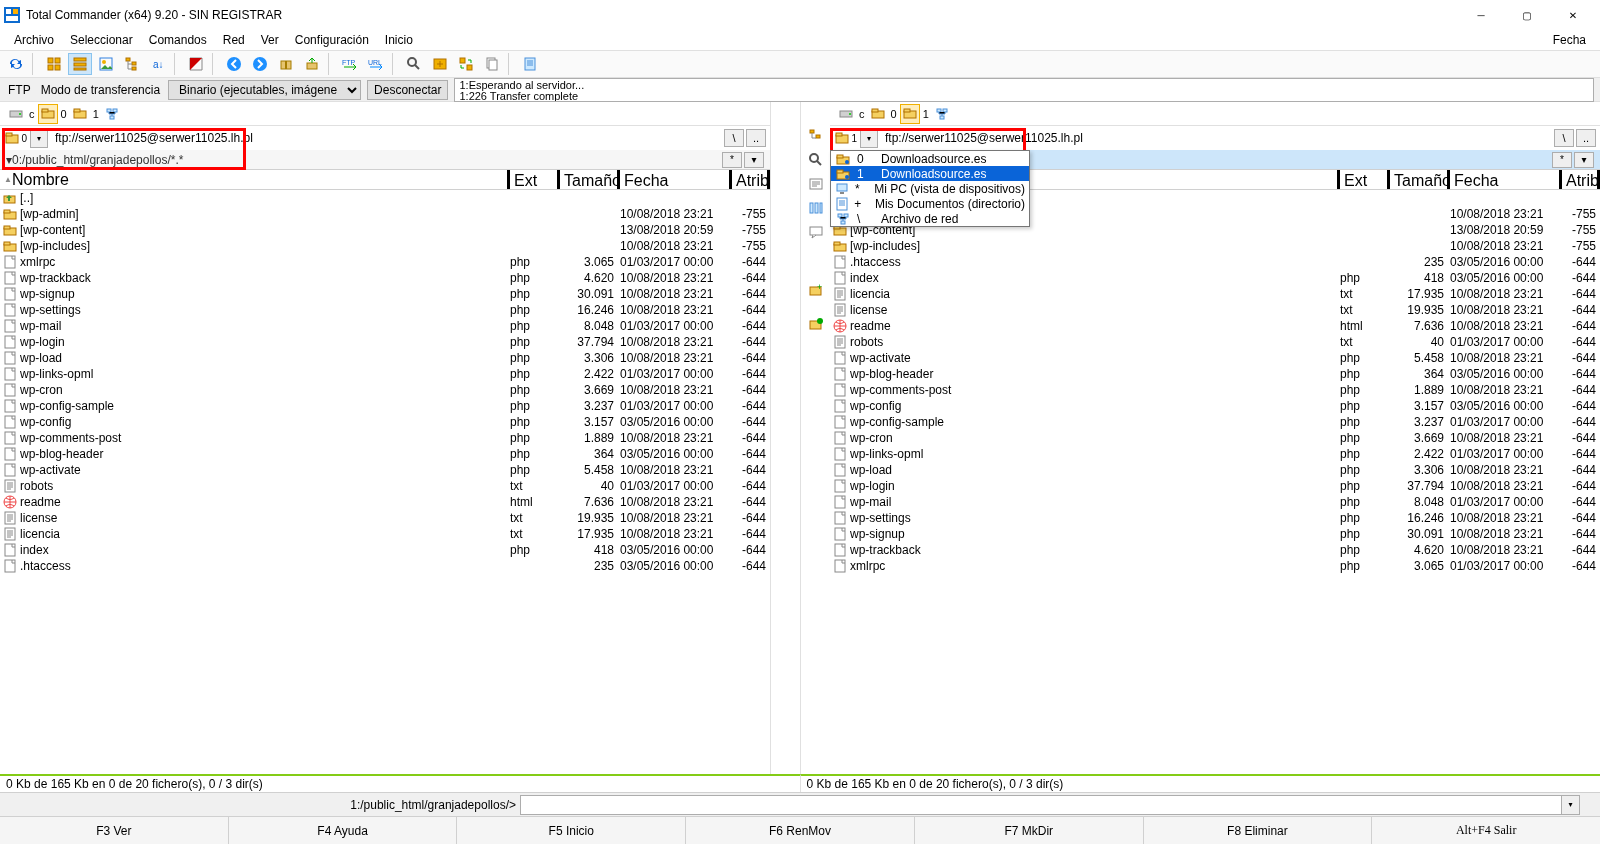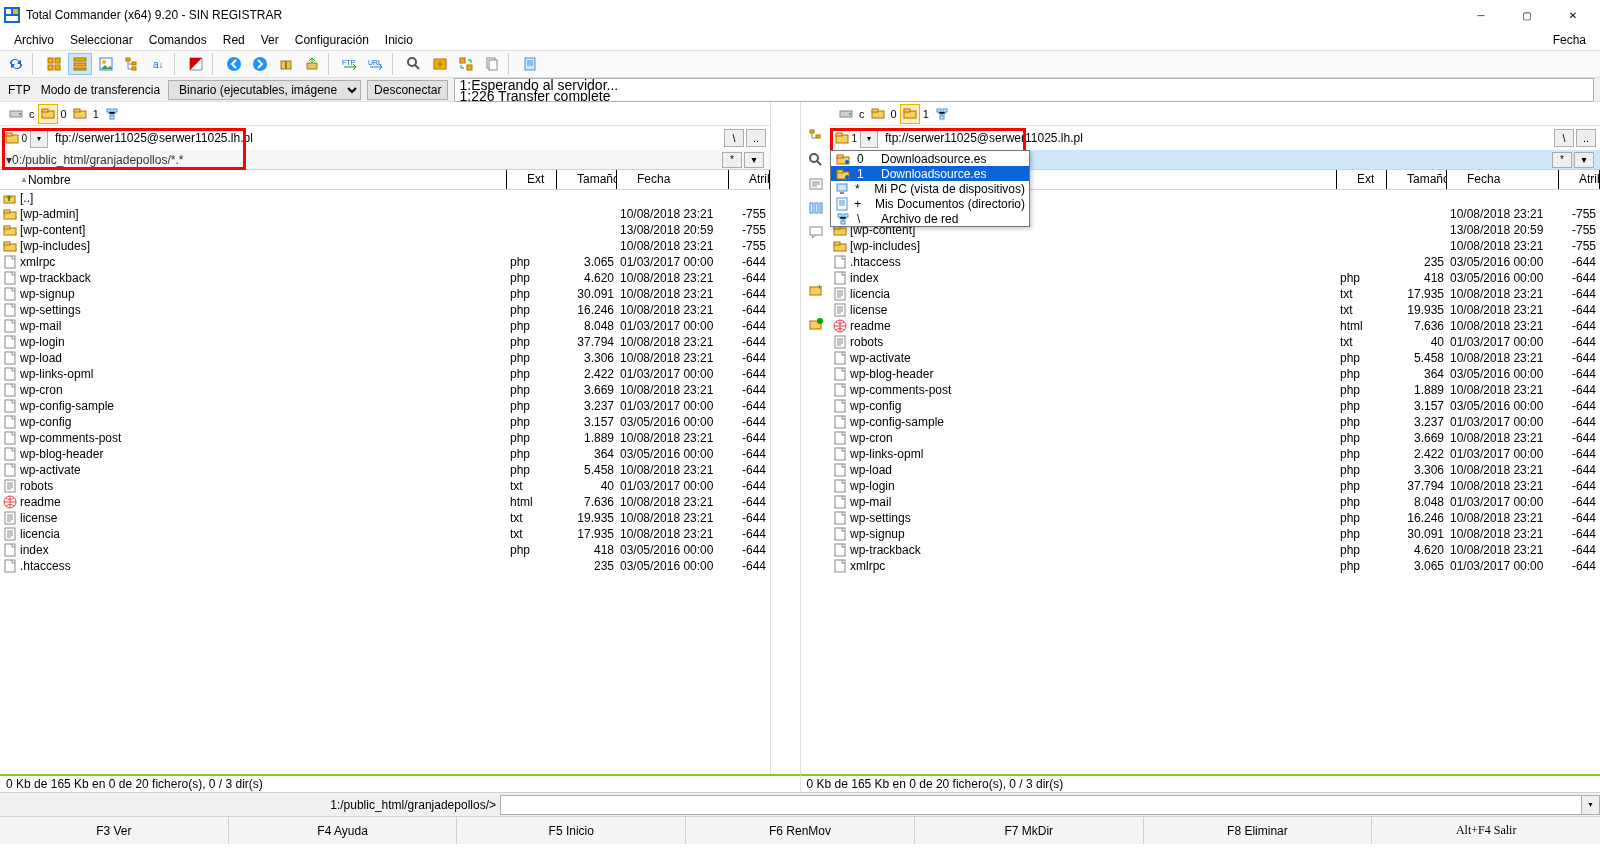--- a/index.html
+++ b/index.html
@@ -19,21 +19,21 @@
 
 
 .toolbar { height: 28px; border-top: 1px solid #e0e0e0; border-bottom: 1px solid #e0e0e0; display: flex; align-items: center; padding: 2px 4px; gap: 2px; background: #fafafa; }
 .toolbar .tbtn { width: 24px; height: 22px; display: flex; align-items: center; justify-content: center; border: 1px solid transparent; }
 .toolbar .tsep { width: 6px; height: 22px; border-left: 1px solid #d0d0d0; margin: 0 2px; }
 
 
 .ftpbar { height: 24px; border-bottom: 1px solid #e0e0e0; display: flex; align-items: center; padding: 2px 6px; gap: 6px; background: #f0f0f0; }
 .ftpbar .lbl { padding: 0 2px; }
 .ftpbar select, .ftpbar button { font-size: 12px; height: 20px; border: 1px solid #adadad; background: #e1e1e1; padding: 0 6px; }
-.ftpbar .logbox { flex: 1; border: 1px solid #adadad; background: #fff; padding: 1px 4px; font-size: 14px; line-height: 11px; height: 24px; overflow: hidden; }
+.ftpbar .logbox { flex: 1; border: 1px solid #adadad; background: #fff; padding: 1px 4px; font-size: 11px; line-height: 11px; height: 24px; overflow: hidden; }
 
 
 .panes { display: flex; height: 672px; }
 .pane { flex: 1; display: flex; position: relative; }
 .pane-gutter { width: 30px; border-left: 1px solid #e0e0e0; display: flex; flex-direction: column; align-items: center; padding-top: 24px; gap: 4px; }
 .pane-gutter .gbtn { width: 22px; height: 20px; display:flex; align-items:center; justify-content:center; }
 .pane-inner { flex: 1; display: flex; flex-direction: column; }
 
 
 .driverow { height: 24px; display: flex; align-items: center; padding: 2px 6px; gap: 3px; border-bottom: 1px solid #e0e0e0; }
@@ -49,21 +49,21 @@
 
 
 .crumbrow { height: 20px; display:flex; align-items:center; padding:0 6px; background:#f6f6f6; border-bottom:1px solid #d0d0d0; }
 .crumbrow .crumbnav { width:20px; height:16px; border:1px solid #adadad; background:#efefef; display:flex; align-items:center; justify-content:center; font-size:10px; margin-left:2px; }
 
 
 .redbox { position:absolute; border:3px solid #ff0000; pointer-events:none; z-index:50; }
 
 
 .flhead { height:20px; display:flex; border-bottom:1px solid #d0d0d0; background:#fff; }
-.flhead div { border-right:1px solid #000000; padding:2px 20px; white-space:nowrap; overflow:hidden; font-size:12px; }
+.flhead div { border-right:3px solid #000000; padding:2px 4px; white-space:nowrap; overflow:hidden; font-size:16px; }
 .flhead .col-sort::before { content:"\25B2 "; font-size:8px; color:#888; }
 
 
 .flbody { flex:1; overflow:auto; }
 .flrow { height:16px; display:flex; align-items:center; font-size:12px; }
 .flrow .ico { width:16px; height:14px; display:inline-flex; align-items:center; justify-content:center; margin-right:2px; }
 .flrow div { white-space:nowrap; overflow:hidden; text-overflow:clip; }
 .flrow div.num { text-align:right; padding-right:6px; }
 
 .col-name { flex:1; padding-left:2px; display:flex; align-items:center; }
@@ -76,21 +76,21 @@
 .dropdown { position:absolute; z-index:60; background:#fff; border:1px solid #767676; box-shadow:2px 2px 4px rgba(0,0,0,0.2); }
 .dropdown .drow { height:15px; display:flex; align-items:center; font-size:12px; padding:0 4px; gap:6px; white-space:nowrap; }
 .dropdown .drow .dico { width:16px; height:14px; display:flex; align-items:center; justify-content:center; }
 .dropdown .drow .dkey { width:18px; }
 .dropdown .drow.sel { background:#0a64d8; color:#fff; }
 
 
 .statusrow { height:18px; border-top:2px solid #84cc16; padding:1px 6px; font-size:12px; background:#fff; }
 
 
-.cmdrow { height:24px; display:flex; align-items:center; padding:2px 0; border-top:1px solid #d0d0d0; background:#f0f0f0; }
+.cmdrow { height:24px; display:flex; align-items:center; padding:2px 20px; border-top:1px solid #d0d0d0; background:#f0f0f0; }
 .cmdrow .cprompt { width:500px; text-align:right; padding-right:4px; }
 .cmdrow .cinput { flex:1; display:flex; }
 .cmdrow .cinput input { flex:1; height:20px; border:1px solid #adadad; padding:0 4px; font-size:12px; }
 .cmdrow .cinput .cdd { width:18px; height:20px; border:1px solid #adadad; border-left:none; background:#efefef; display:flex; align-items:center; justify-content:center; font-size:8px; }
 
 
 .fkeys { height:28px; display:flex; border-top:1px solid #d0d0d0; }
 .fkeys div { flex:1; border-right:1px solid #d0d0d0; display:flex; align-items:center; justify-content:center; background:#f5f5f5; font-size:12px; }
 .fkeys div:last-child { border-right:none;font-family:Liberation Serif, serif; }
 

